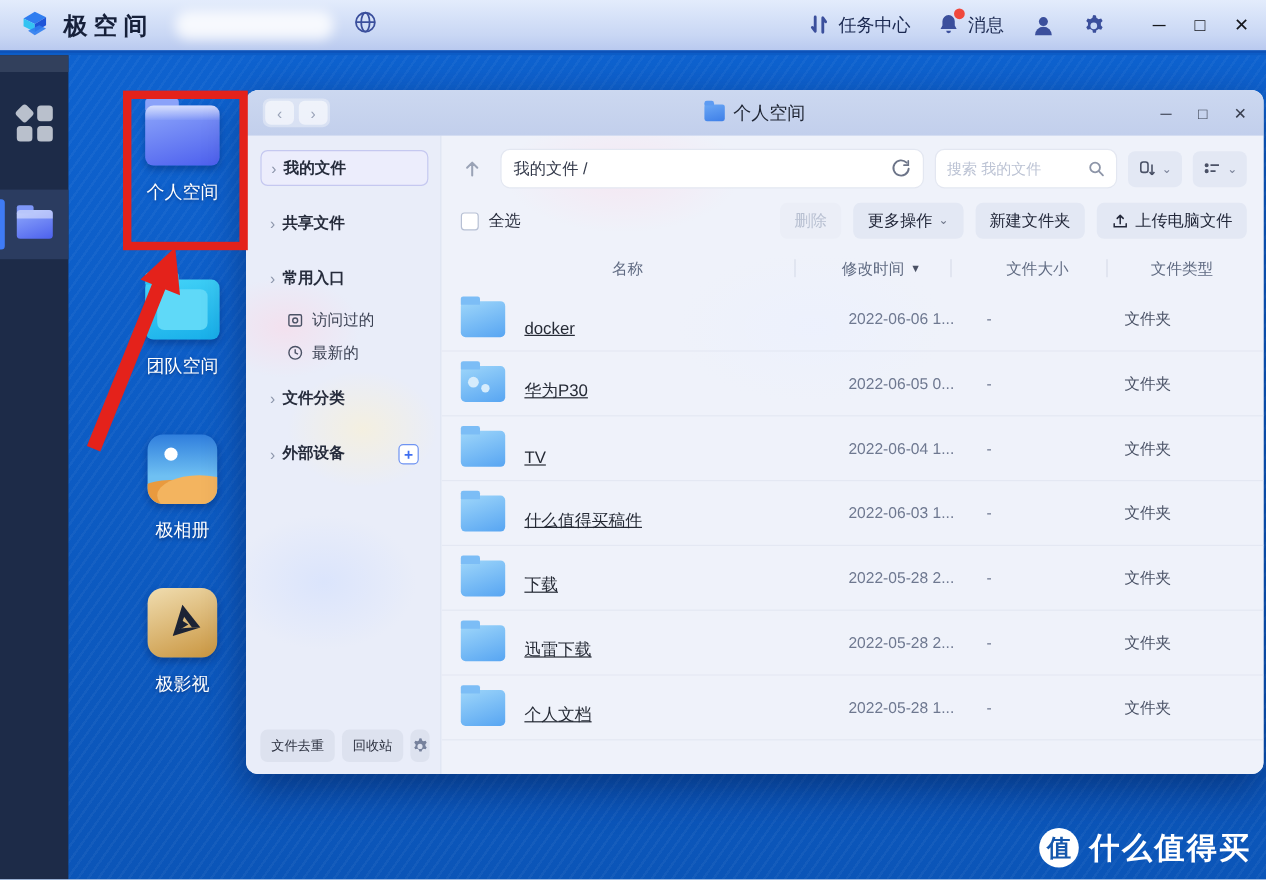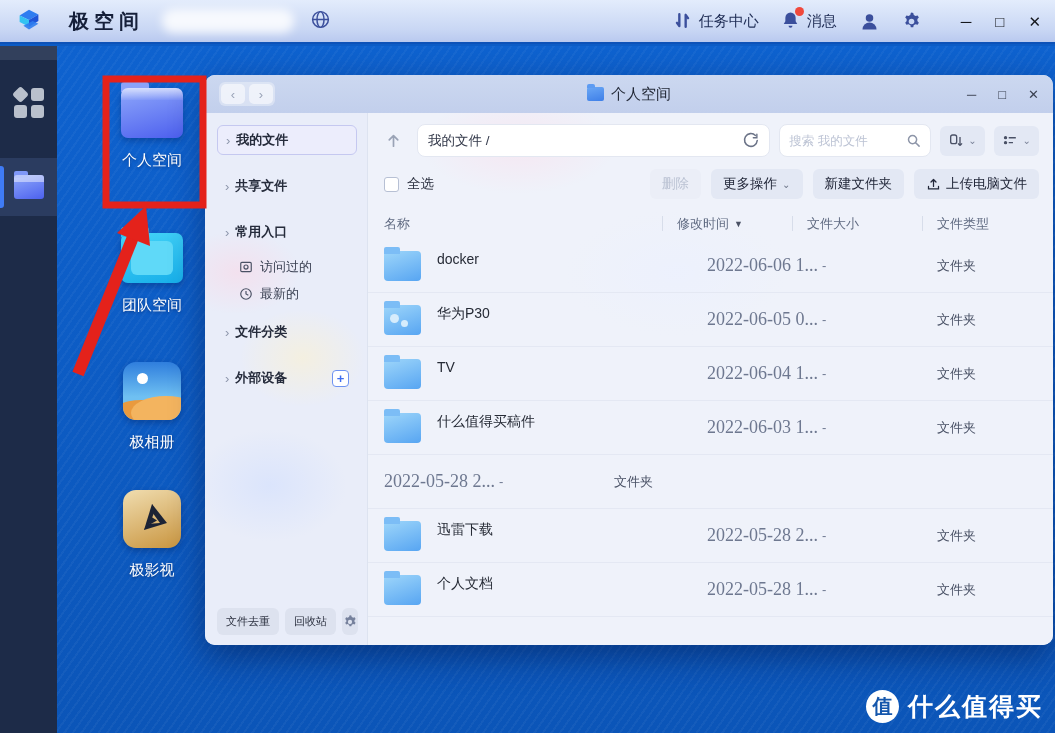--- a/index.html
+++ b/index.html
@@ -3,21 +3,21 @@
 <meta charset="utf-8">
 <style>
   * { margin:0; padding:0; box-sizing:border-box; }
   html,body { width:1055px; height:733px; overflow:hidden; font-family:"Liberation Sans",sans-serif; }
   .stage { position:relative; width:1055px; height:733px; background:#0c5cc6; overflow:hidden; }
 
   
   .topbar { position:absolute; left:0; top:0; width:1055px; height:44px;
     background:linear-gradient(180deg,#e3ecfc 0%,#c9d7f4 70%,#b9c9ef 100%);
     border-bottom:2px solid #0d52b8; display:flex; align-items:center; padding:0 14px; z-index:30; }
-  .logo-wrap { display:flex; align-items:center; gap:25px; }
+  .logo-wrap { display:flex; align-items:center; gap:9px; }
   .logo-svg { width:30px; height:30px; }
   .logo-text { font-size:20px; font-weight:bold; color:#16203a; letter-spacing:5px; }
   .blur-pill { width:132px; height:24px; margin-left:18px; border-radius:12px;
     background:rgba(255,255,255,.82); filter:blur(5px); }
   .globe { margin-left:16px; color:#3b4f9c; }
   .topbar-right { margin-left:auto; display:flex; align-items:center; gap:22px; }
   .tb-item { display:flex; align-items:center; gap:6px; font-size:15px; color:#1c2a52; cursor:pointer; }
   .tb-icon { width:20px; height:20px; color:#3b4f9c; position:relative; }
   .red-dot { position:absolute; top:-4px; right:-3px; width:9px; height:9px; border-radius:50%; background:#f0483c; }
   .win-ctrls { display:flex; align-items:center; gap:24px; margin-left:18px; color:#15171c; font-size:15px; }
@@ -131,29 +131,29 @@
   .chk { width:15px; height:15px; border:1px solid #b7c0d4; border-radius:3px; background:#fff; cursor:pointer; }
   .chk-label { font-size:13.5px; color:#2c3140; margin-left:8px; }
   .action-btns { margin-left:auto; display:flex; gap:10px; }
   .act-btn { height:30px; padding:0 12px; border-radius:6px; background:#e3e8f4; font-size:13.5px; color:#23283a;
     display:flex; align-items:center; gap:5px; cursor:pointer; }
   .act-btn.disabled { background:#ebeef7; color:#b9c1d2; cursor:default; }
   .act-btn .dd { font-size:10px; color:#6e7689; }
 
   
   .thead { display:flex; align-items:center; height:31px; padding:0 20px 0 16px; font-size:13px; color:#606b82; }
-  .th { display:flex; align-items:center; }
+  .th { display:flex; align-items:center;justify-content:center; }
   .th-name { flex:1; }
   .th-date { width:115px; } .th-size { width:115px; } .th-type { width:96px; }
   .th-sep { width:1px; height:15px; background:#d7ddea; margin-right:14px; }
   .sort-tri { font-size:9px; color:#4a5164; margin-left:5px; }
   .tbody { flex:1; overflow:hidden; }
   .trow { display:flex; align-items:center; height:54px; padding:0 20px 0 16px; border-bottom:1px solid #e4e8f3; cursor:pointer; }
-  .td-name { flex:1; display:flex; align-items:flex-start; gap:16px; font-size:14px; color:#262b36; }
-  .td-date { width:115px; font-size:18px; color:#6e7890;font-family:Liberation Serif, serif; }
+  .td-name { flex:1; display:flex; align-items:flex-end; gap:16px; font-size:14px; color:#262b36;text-decoration:underline; }
+  .td-date { width:115px; font-size:13px; color:#6e7890; }
   .td-size { width:115px; font-size:13px; color:#6e7890; }
   .td-type { width:96px; font-size:13px; color:#4a5266; }
   .row-folder { width:37px; height:30px; border-radius:4px; position:relative; flex:0 0 auto;
     background:linear-gradient(160deg,#9ed6fa 0%,#57a5f2 100%); }
   .row-folder::before { content:""; position:absolute; top:-4px; left:0; width:16px; height:7px; border-radius:2px 2px 0 0; background:#7cbdf6; }
   .row-folder.gear::after { content:""; position:absolute; left:6px; top:9px; width:9px; height:9px; border-radius:50%;
     background:#d6ecfc; box-shadow:10px 5px 0 -1px #d6ecfc; }
 
   
   .watermark { position:absolute; right:12px; bottom:10px; display:flex; align-items:center; gap:9px; z-index:35; }
@@ -469,20 +469,24 @@
     <span class="td-name">
       <span class="row-folder"></span>
       <span>什么值得买稿件</span>
     </span>
     <span class="td-date">2022-06-03 1...</span>
     <span class="td-size">-</span>
     <span class="td-type">文件夹</span>
   </div>
 
   <div class="trow">
+    <span class="td-name">
+      <span class="row-folder"></span>
+      <span>下载</span>
+    </span>
     <span class="td-date">2022-05-28 2...</span>
     <span class="td-size">-</span>
     <span class="td-type">文件夹</span>
   </div>
 
   <div class="trow">
     <span class="td-name">
       <span class="row-folder"></span>
       <span>迅雷下载</span>
     </span>

